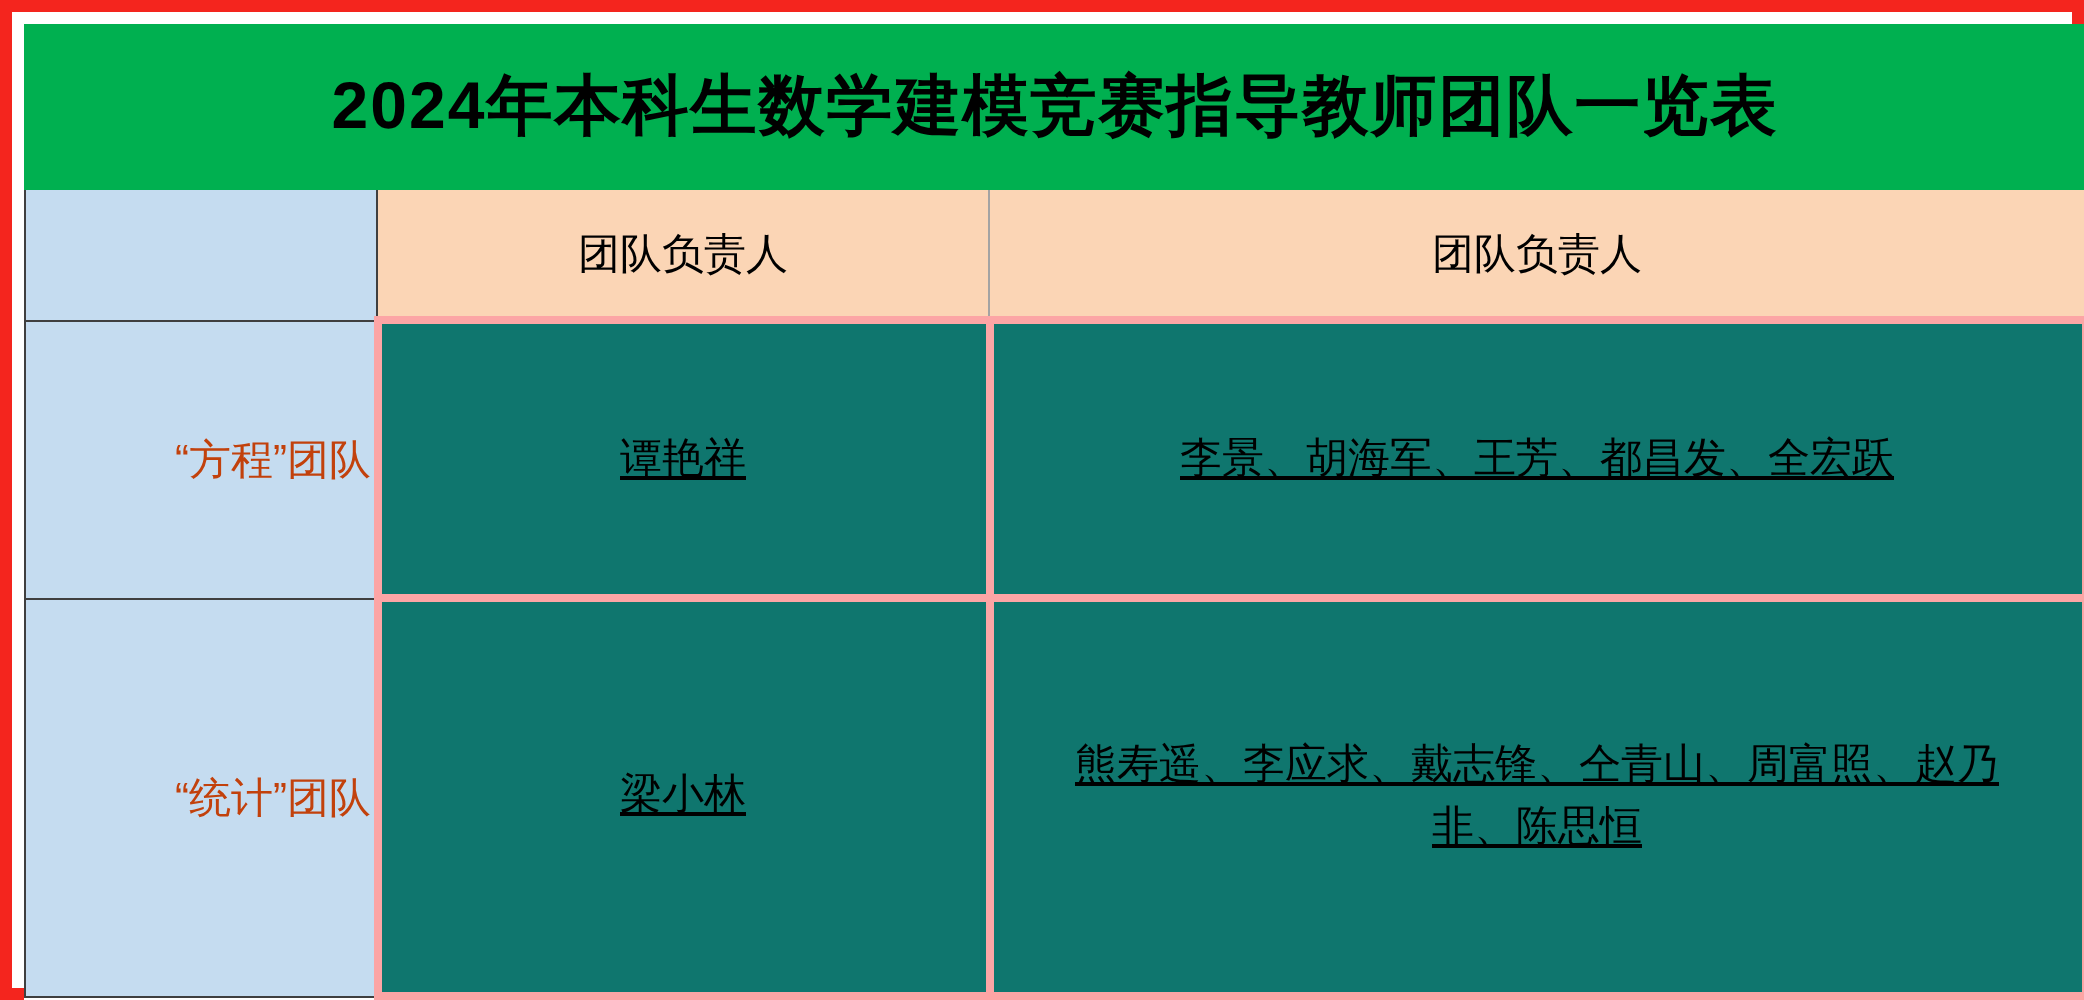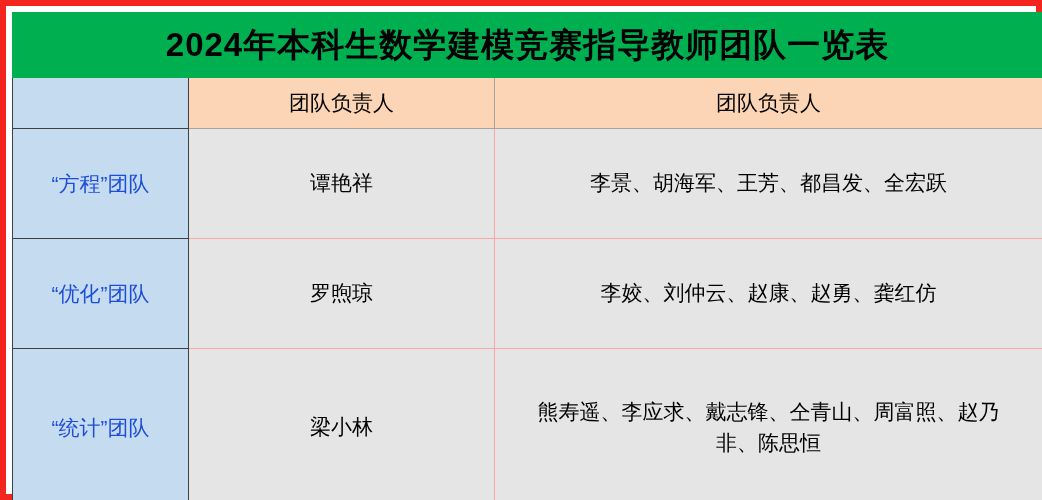--- a/index.html
+++ b/index.html
@@ -59,35 +59,36 @@
     height: 48px;
     font-size: 21px;
     border: 1px solid #a3a3a3;
   }
   .hdr-blank {
     background: #c5dcf0;
     border: 1px solid #3f3f3f;
   }
   .team-cell {
     background: #c5dcf0;
-    color: #1d4ed8;
-    text-align: center;
+    color: #c2410c;
+    text-align: right;
     vertical-align: middle;
     font-size: 21px;
     border: 1px solid #3f3f3f;
   }
   .leader-cell, .members-cell {
-    background: #e5e5e5;
+    background: #0f766e;
     color: #000000;
     text-align: center;
     vertical-align: middle;
     font-size: 21px;
-    border: 1px solid #fca5a5;
+    border: 4px solid #fca5a5;
     line-height: 1.45;
     padding: 4px 12px;
+    text-decoration: underline;
   }
   .members-cell {
     padding: 4px 26px;
   }
   .row-eq { height: 110px; }
   .row-opt { height: 110px; }
   .row-stat { height: 158px; }
 </style>
 </head>
 <body>
@@ -107,25 +108,20 @@
         <tr>
           <td class="hdr hdr-blank"></td>
           <td class="hdr">团队负责人</td>
           <td class="hdr">团队负责人</td>
         </tr>
         <tr class="row-eq">
           <td class="team-cell">“方程”团队</td>
           <td class="leader-cell">谭艳祥</td>
           <td class="members-cell">李景、胡海军、王芳、都昌发、全宏跃</td>
         </tr>
-        <tr class="row-opt">
-          <td class="team-cell">“优化”团队</td>
-          <td class="leader-cell">罗煦琼</td>
-          <td class="members-cell">李姣、刘仲云、赵康、赵勇、龚红仿</td>
-        </tr>
         <tr class="row-stat">
           <td class="team-cell">“统计”团队</td>
           <td class="leader-cell">梁小林</td>
           <td class="members-cell">熊寿遥、李应求、戴志锋、仝青山、周富照、赵乃非、陈思恒</td>
         </tr>
       </tbody>
     </table>
   </div>
 </div>
 

